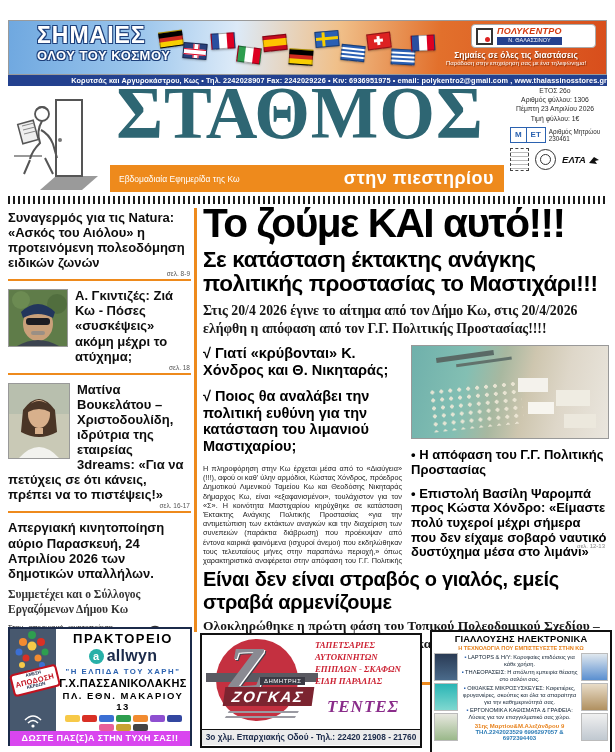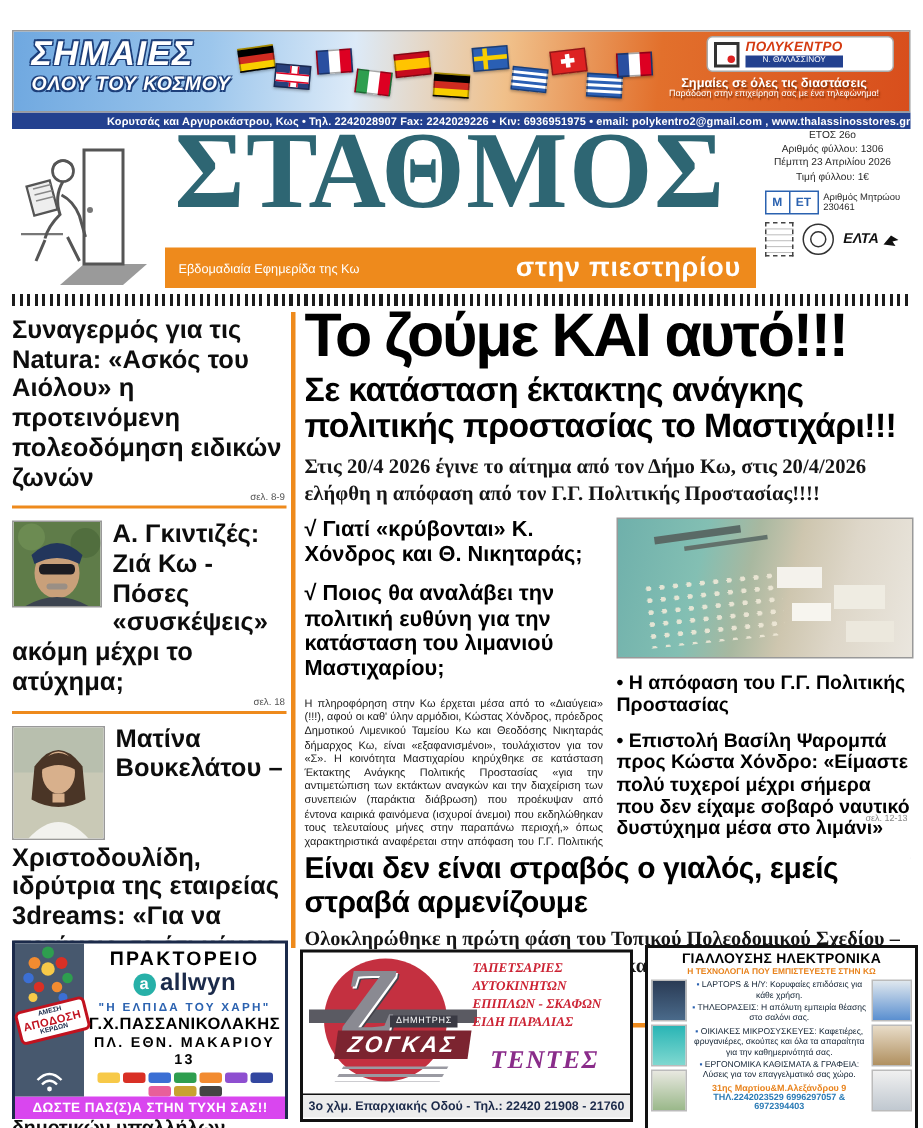--- a/index.html
+++ b/index.html
@@ -3,21 +3,21 @@
 <meta charset="utf-8">
 <style>
   html,body{margin:0;padding:0;background:#fff;}
   .page{position:relative;width:615px;height:752px;background:#fff;overflow:hidden;
         font-family:"Liberation Sans","DejaVu Sans",sans-serif;color:#111;}
 
   
   .banner{position:absolute;left:8px;top:20px;width:599px;height:64px;}
   .banner-main{position:relative;height:53px;overflow:hidden;border:1px solid #9a9a9a;
     background:linear-gradient(95deg,#6fa8e0 0%,#9cc6ec 22%,#dceaf8 38%,#f0c08a 55%,#e2702c 72%,#d84e1c 100%);}
-  .banner-title{position:absolute;left:12px;top:3px;color:#fff;font-weight:bold;font-style:italic;
+  .banner-title{position:absolute;left:28px;top:3px;color:#fff;font-weight:bold;
     text-shadow:1px 1px 0 #1d3f7a,-1px 1px 0 #1d3f7a,1px -1px 0 #1d3f7a,-1px -1px 0 #1d3f7a;line-height:1;}
   .banner-title .t1{font-size:23px;letter-spacing:1px;}
   .banner-title .t2{font-size:13px;letter-spacing:.5px;margin-top:2px;}
   .flagrow{position:absolute;left:150px;top:4px;width:280px;height:46px;}
   .flag{position:absolute;width:22px;height:14px;border:1px solid rgba(0,0,0,.35);box-shadow:0 1px 2px rgba(0,0,0,.3);}
   .f-de{background:linear-gradient(#000 33%,#cf2b20 33% 66%,#f8ce00 66%);}
   .f-gr{background:repeating-linear-gradient(#2a5fb4 0 2px,#fff 2px 4px);}
   .f-ch{background:linear-gradient(#d22,#d22);}
   .f-ch:before{content:"";position:absolute;left:9px;top:2px;width:3px;height:9px;background:#fff;}
   .f-ch:after{content:"";position:absolute;left:6px;top:5px;width:9px;height:3px;background:#fff;}
@@ -64,21 +64,21 @@
   .postmark{width:19px;height:19px;border:1.5px solid #333;border-radius:50%;position:relative;}
   .postmark:after{content:"";position:absolute;left:4px;top:4px;right:4px;bottom:4px;border:1px solid #333;border-radius:50%;}
   .elta{font-weight:bold;font-style:italic;font-size:9.5px;color:#111;display:flex;align-items:center;gap:2px;}
 
   .barcode{position:absolute;left:8px;top:196px;width:599px;height:8px;
     background:repeating-linear-gradient(90deg,#1c1c1c 0 2px,#fff 2px 5px);}
 
   
   .leftcol{position:absolute;left:8px;top:210px;width:183px;}
   .side-art{position:relative;padding-bottom:9px;border-bottom:2.5px solid #ee8a1c;margin-bottom:7px;overflow:hidden;}
-  .side-title{font-size:17px;font-weight:bold;line-height:1.16;color:#0d0d0d;}
+  .side-title{font-size:13px;font-weight:bold;line-height:1.16;color:#0d0d0d;}
   .page-label{position:absolute;right:1px;bottom:2px;font-size:6.5px;color:#555;}
   .thumb{float:left;margin:1px 7px 2px 0;border:1px solid #999;}
   .strike-title{font-size:13px;font-weight:bold;line-height:1.18;color:#0d0d0d;}
   .strike-sub{font-family:"Liberation Serif","DejaVu Serif",serif;font-weight:bold;font-size:11.5px;
     color:#333;line-height:1.3;margin-top:5px;}
   .strike-body{font-size:7.6px;line-height:1.28;text-align:justify;margin-top:6px;color:#1a1a1a;}
   .press-cartoon{float:right;margin:0 0 2px 4px;}
 
   
   .vline{position:absolute;left:194px;top:208px;width:3px;height:424px;background:#ee8a1c;}

